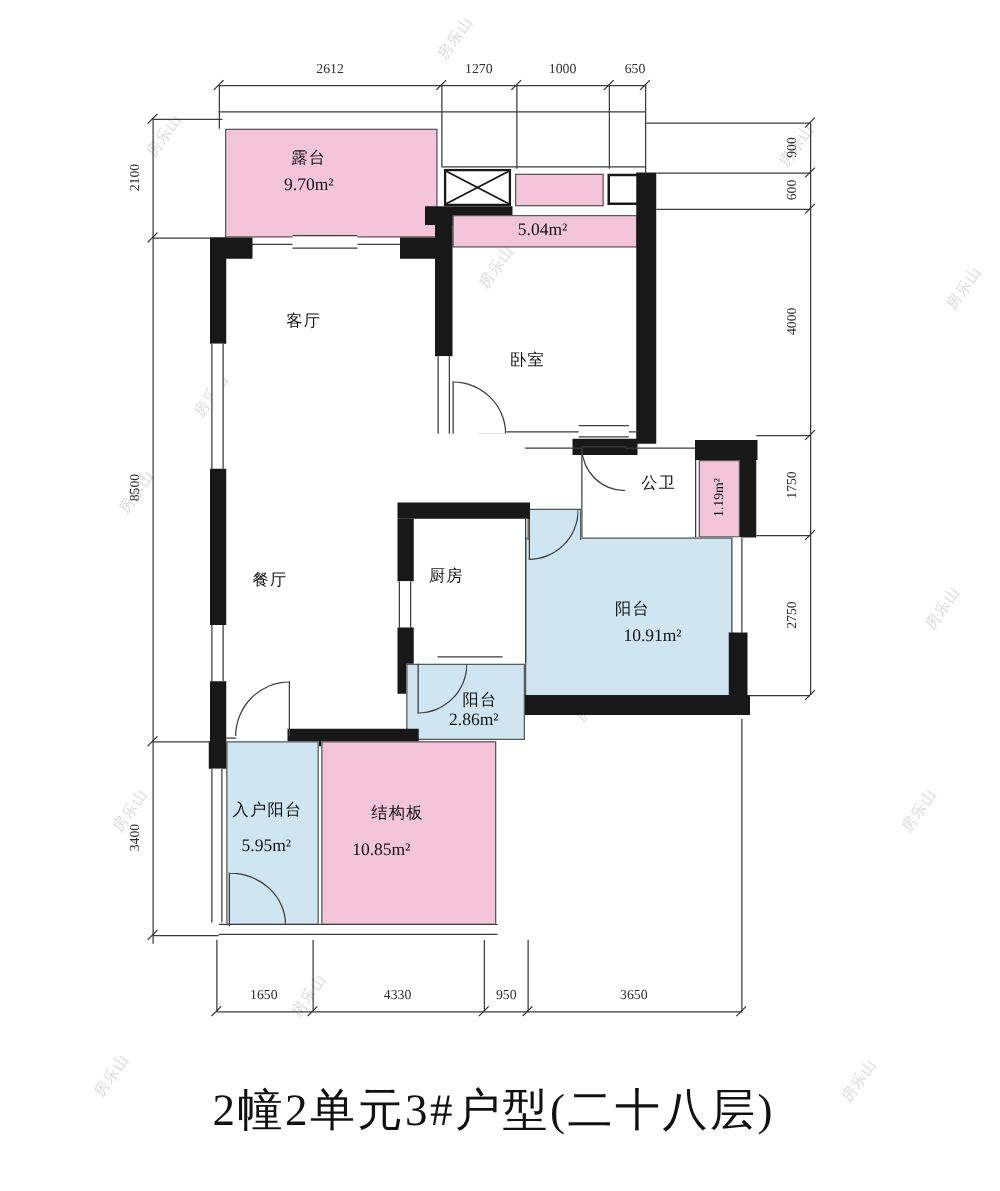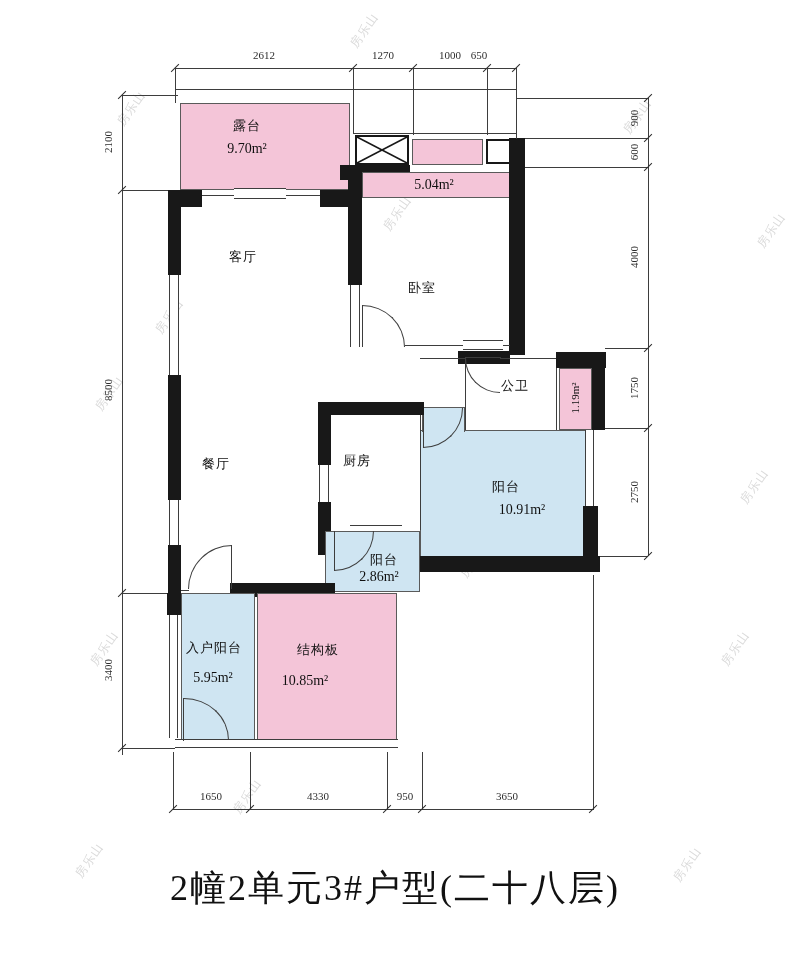--- a/index.html
+++ b/index.html
@@ -127,21 +127,21 @@
   <div class="win-v" style="left:169px;top:615px;width:9px;height:123px"></div>
   <div class="win-h" style="left:175px;top:739px;width:223px;height:9px"></div>
   <div class="arc tr" style="left:184px;top:698px;width:45px;height:42px"></div>
   <div class="ln" style="left:183px;top:698px;width:1px;height:43px"></div>
 
   <div class="lbl" style="left:247px;top:126px">露台</div>
   <div class="lbl area" style="left:247px;top:149px">9.70m²</div>
   <div class="lbl area" style="left:434px;top:185px">5.04m²</div>
   <div class="lbl" style="left:243px;top:257px">客厅</div>
   <div class="lbl" style="left:422px;top:288px">卧室</div>
-  <div class="lbl" style="left:515px;top:386px">公卫</div>
+  <div class="lbl" style="left:527px;top:386px">公卫</div>
   <div class="lbl area rot" style="left:575px;top:398px;font-size:11px">1.19m²</div>
   <div class="lbl" style="left:357px;top:461px">厨房</div>
   <div class="lbl" style="left:216px;top:464px">餐厅</div>
   <div class="lbl" style="left:506px;top:487px">阳台</div>
   <div class="lbl area" style="left:522px;top:510px">10.91m²</div>
   <div class="lbl" style="left:384px;top:560px">阳台</div>
   <div class="lbl area" style="left:379px;top:577px">2.86m²</div>
   <div class="lbl" style="left:214px;top:648px">入户阳台</div>
   <div class="lbl area" style="left:213px;top:678px">5.95m²</div>
   <div class="lbl" style="left:318px;top:650px">结构板</div>
@@ -153,21 +153,21 @@
   <div class="ln" style="left:487px;top:68px;width:1px;height:67px"></div>
   <div class="ln" style="left:516px;top:68px;width:1px;height:71px"></div>
   <div class="tick" style="left:175px;top:68px"></div>
   <div class="tick" style="left:353px;top:68px"></div>
   <div class="tick" style="left:413px;top:68px"></div>
   <div class="tick" style="left:487px;top:68px"></div>
   <div class="tick" style="left:516px;top:68px"></div>
   <div class="dim" style="left:264px;top:55px">2612</div>
   <div class="dim" style="left:383px;top:55px">1270</div>
   <div class="dim" style="left:450px;top:55px">1000</div>
-  <div class="dim" style="left:479px;top:55px">650</div>
+  <div class="dim" style="left:508px;top:55px">650</div>
 
   <div class="ln" style="left:122px;top:95px;width:1px;height:660px"></div>
   <div class="ln" style="left:122px;top:95px;width:56px;height:1px"></div>
   <div class="ln" style="left:122px;top:190px;width:46px;height:1px"></div>
   <div class="ln" style="left:122px;top:593px;width:45px;height:1px"></div>
   <div class="ln" style="left:122px;top:748px;width:53px;height:1px"></div>
   <div class="tick" style="left:122px;top:95px"></div>
   <div class="tick" style="left:122px;top:190px"></div>
   <div class="tick" style="left:122px;top:593px"></div>
   <div class="tick" style="left:122px;top:748px"></div>

